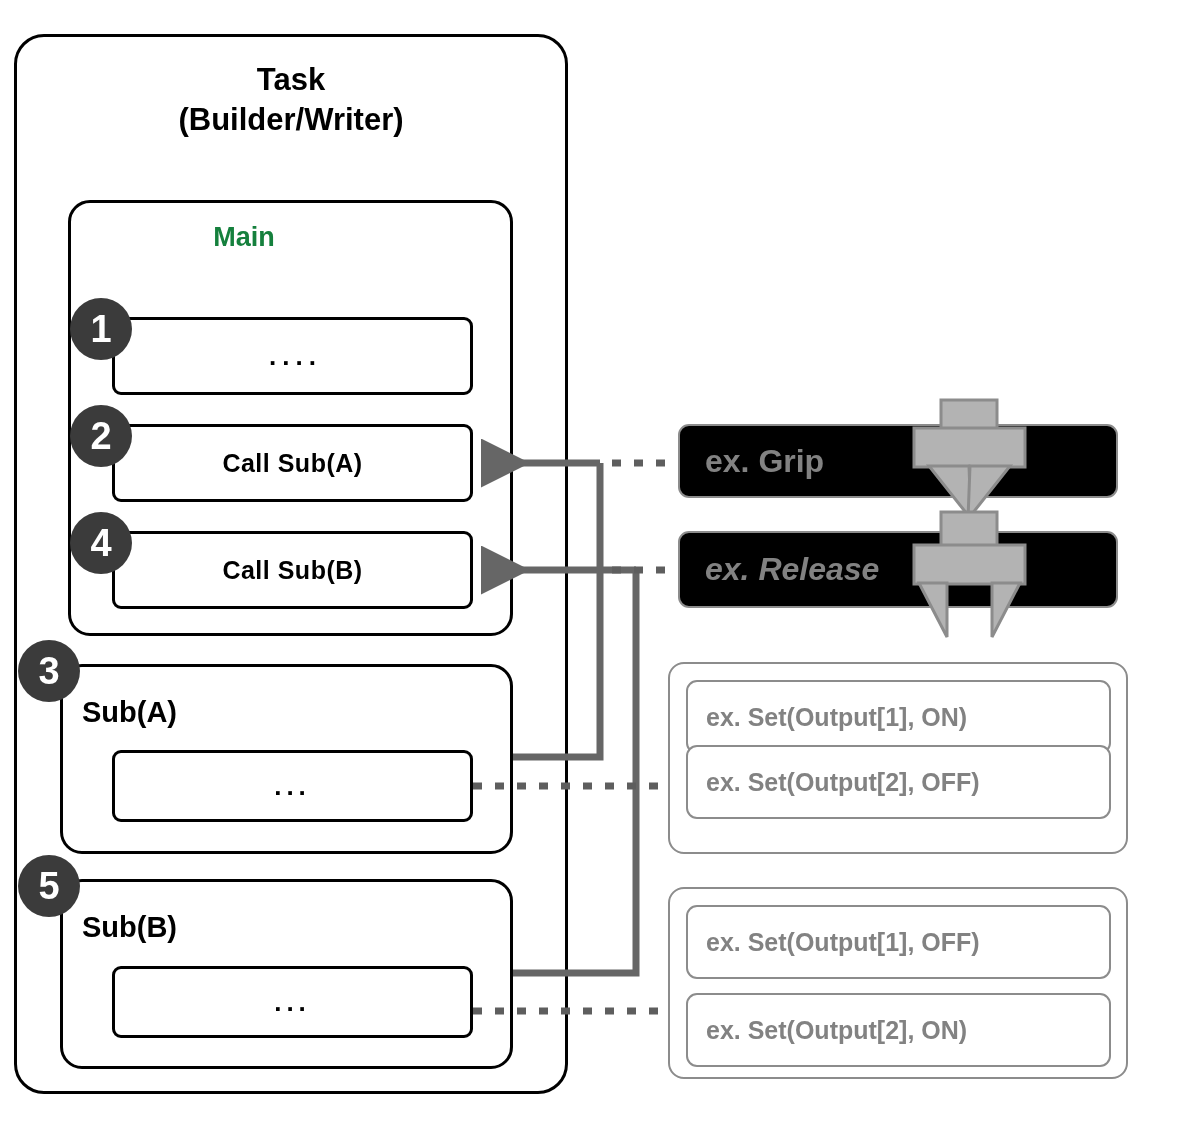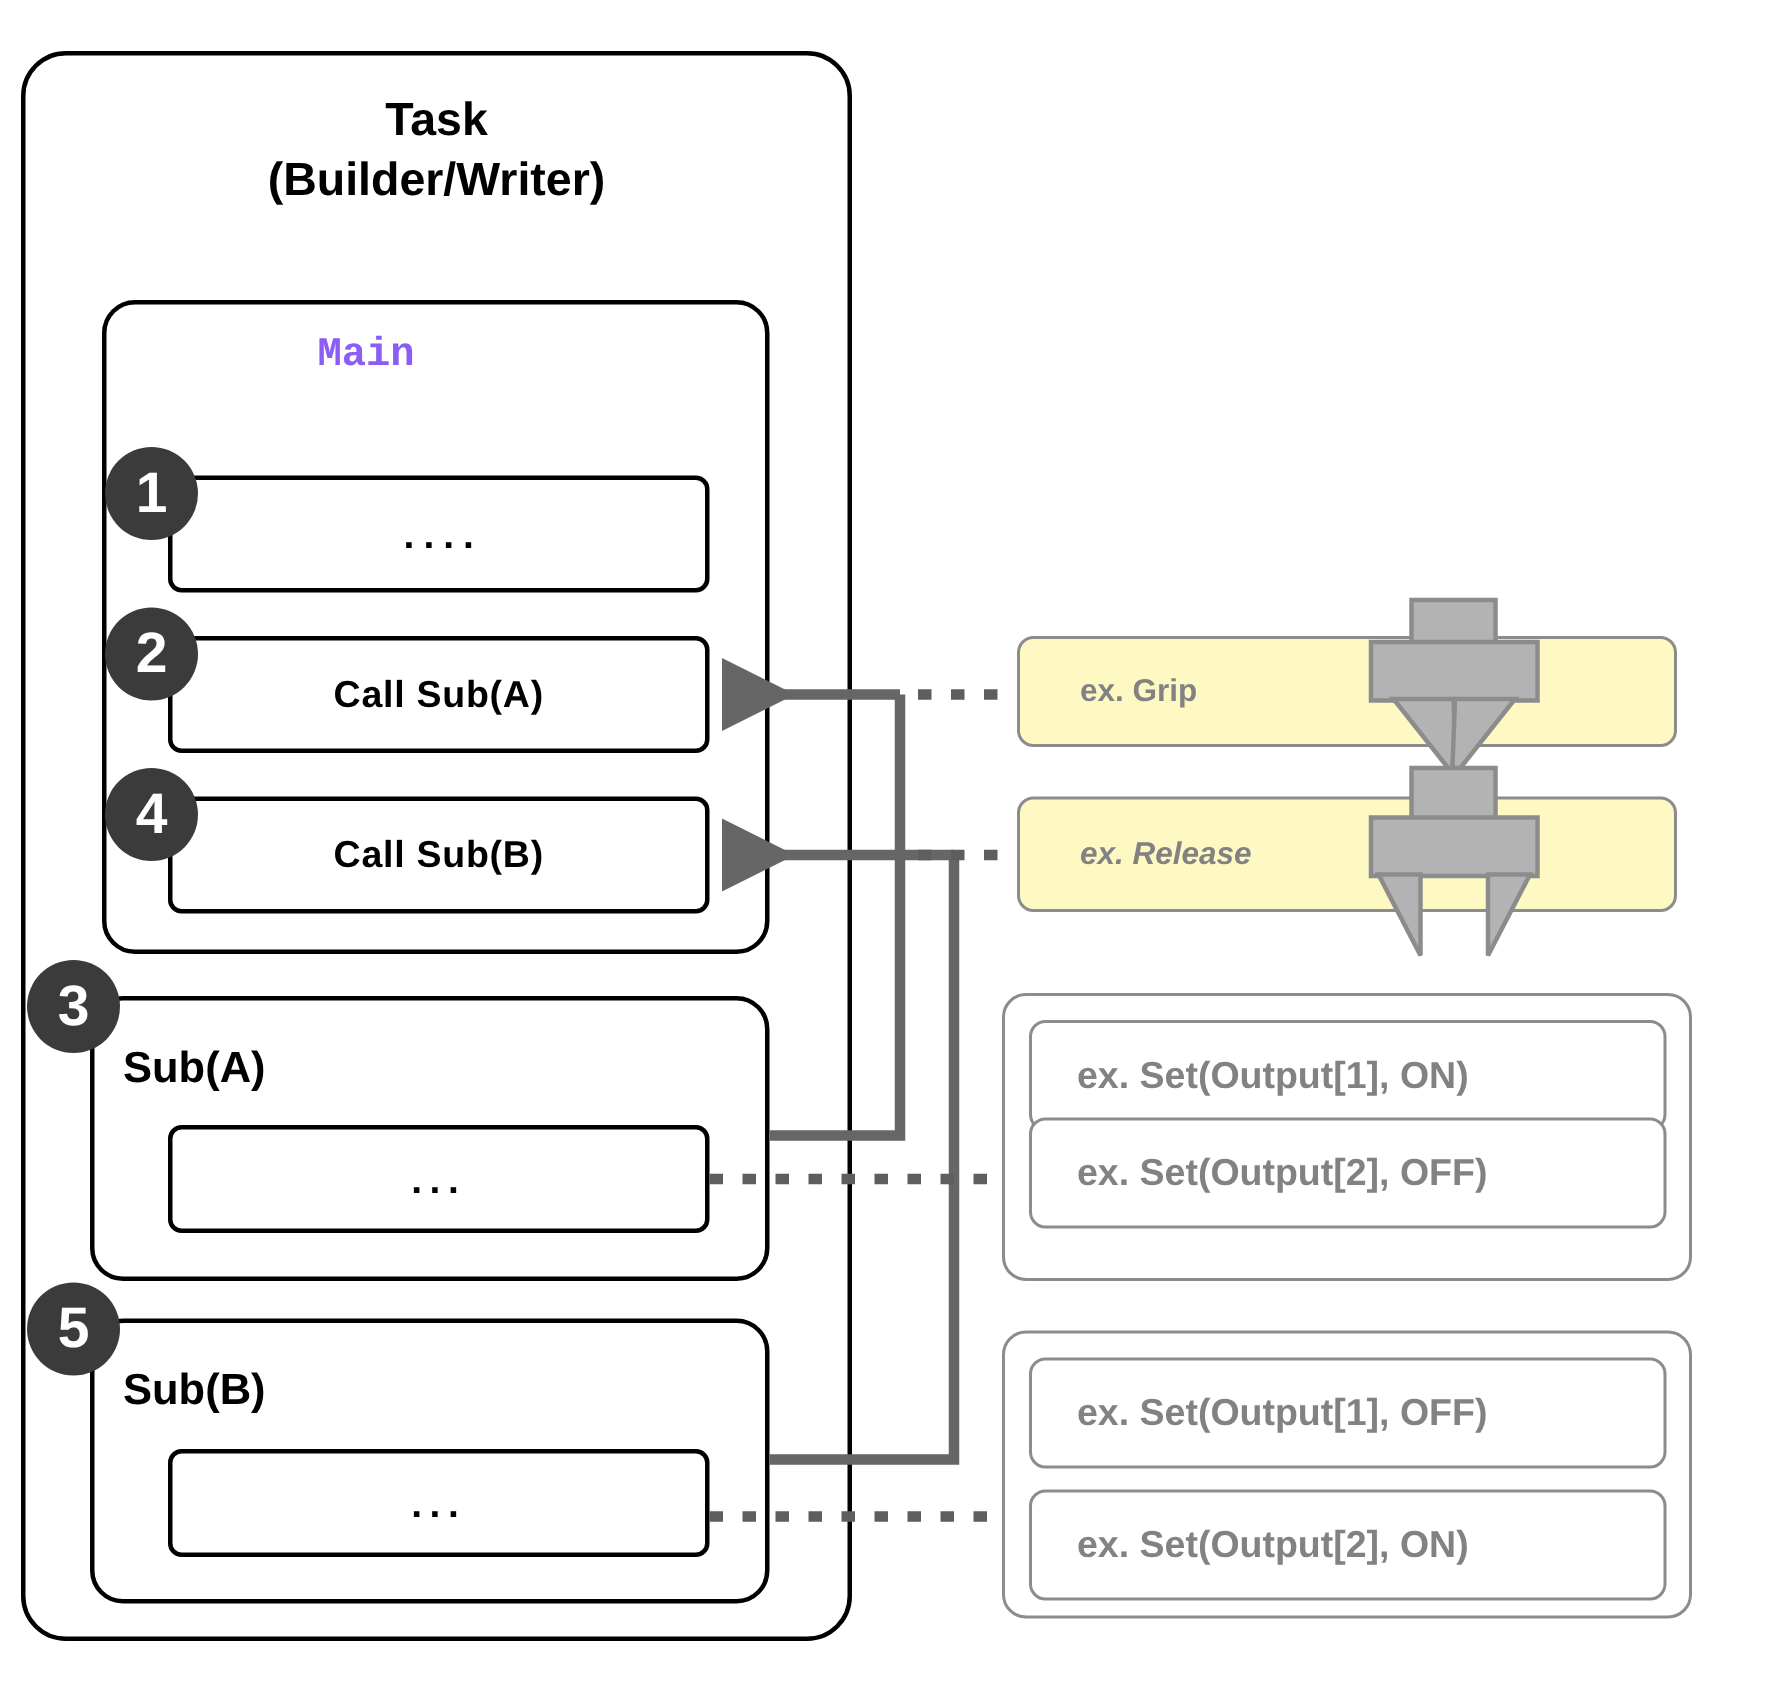--- a/index.html
+++ b/index.html
@@ -54,22 +54,21 @@
     box-sizing: border-box;
   }
   .main-title {
     position: absolute;
     left: 68px;
     top: 222px;
     width: 352px;
     text-align: center;
     font-size: 27px;
     font-weight: bold;
-    color: #8b5cf6;
-    font-family: Liberation Mono, monospace;
+    color: #15803d;
   }
 
   
   .stmt {
     position: absolute;
     left: 112px;
     width: 361px;
     height: 78px;
     border: 3px solid #000000;
     border-radius: 9px;
@@ -156,27 +155,27 @@
   }
   .sub-inner-a { top: 750px; }
   .sub-inner-b { top: 966px; }
 
   
   .ex-box {
     position: absolute;
     border: 2px solid #8c8c8c;
     border-radius: 11px;
     box-sizing: border-box;
-    background: #fef9c3;
-    display: flex;
-    align-items: center;
-    font-size: 21px;
+    background: #000000;
+    display: flex;
+    align-items: center;
+    font-size: 32px;
     font-weight: bold;
     color: #828282;
-    padding-left: 40px;
+    padding-left: 25px;
   }
   .ex-grip    { left: 678px; top: 424px; width: 440px; height: 74px; }
   .ex-release { left: 678px; top: 531px; width: 440px; height: 77px; font-style: italic; }
 
   .ex-group {
     position: absolute;
     left: 668px;
     width: 460px;
     border: 2px solid #8c8c8c;
     border-radius: 16px;
@@ -193,21 +192,21 @@
     height: 74px;
     border: 2px solid #8c8c8c;
     border-radius: 11px;
     box-sizing: border-box;
     background: #ffffff;
     display: flex;
     align-items: center;
     font-size: 25px;
     font-weight: bold;
     color: #828282;
-    padding-left: 30px;
+    padding-left: 18px;
   }
   .ex-a1 { top: 680px; }
   .ex-a2 { top: 745px; }
   .ex-b1 { top: 905px; }
   .ex-b2 { top: 993px; }
 
   
   .overlay {
     position: absolute;
     left: 0;

